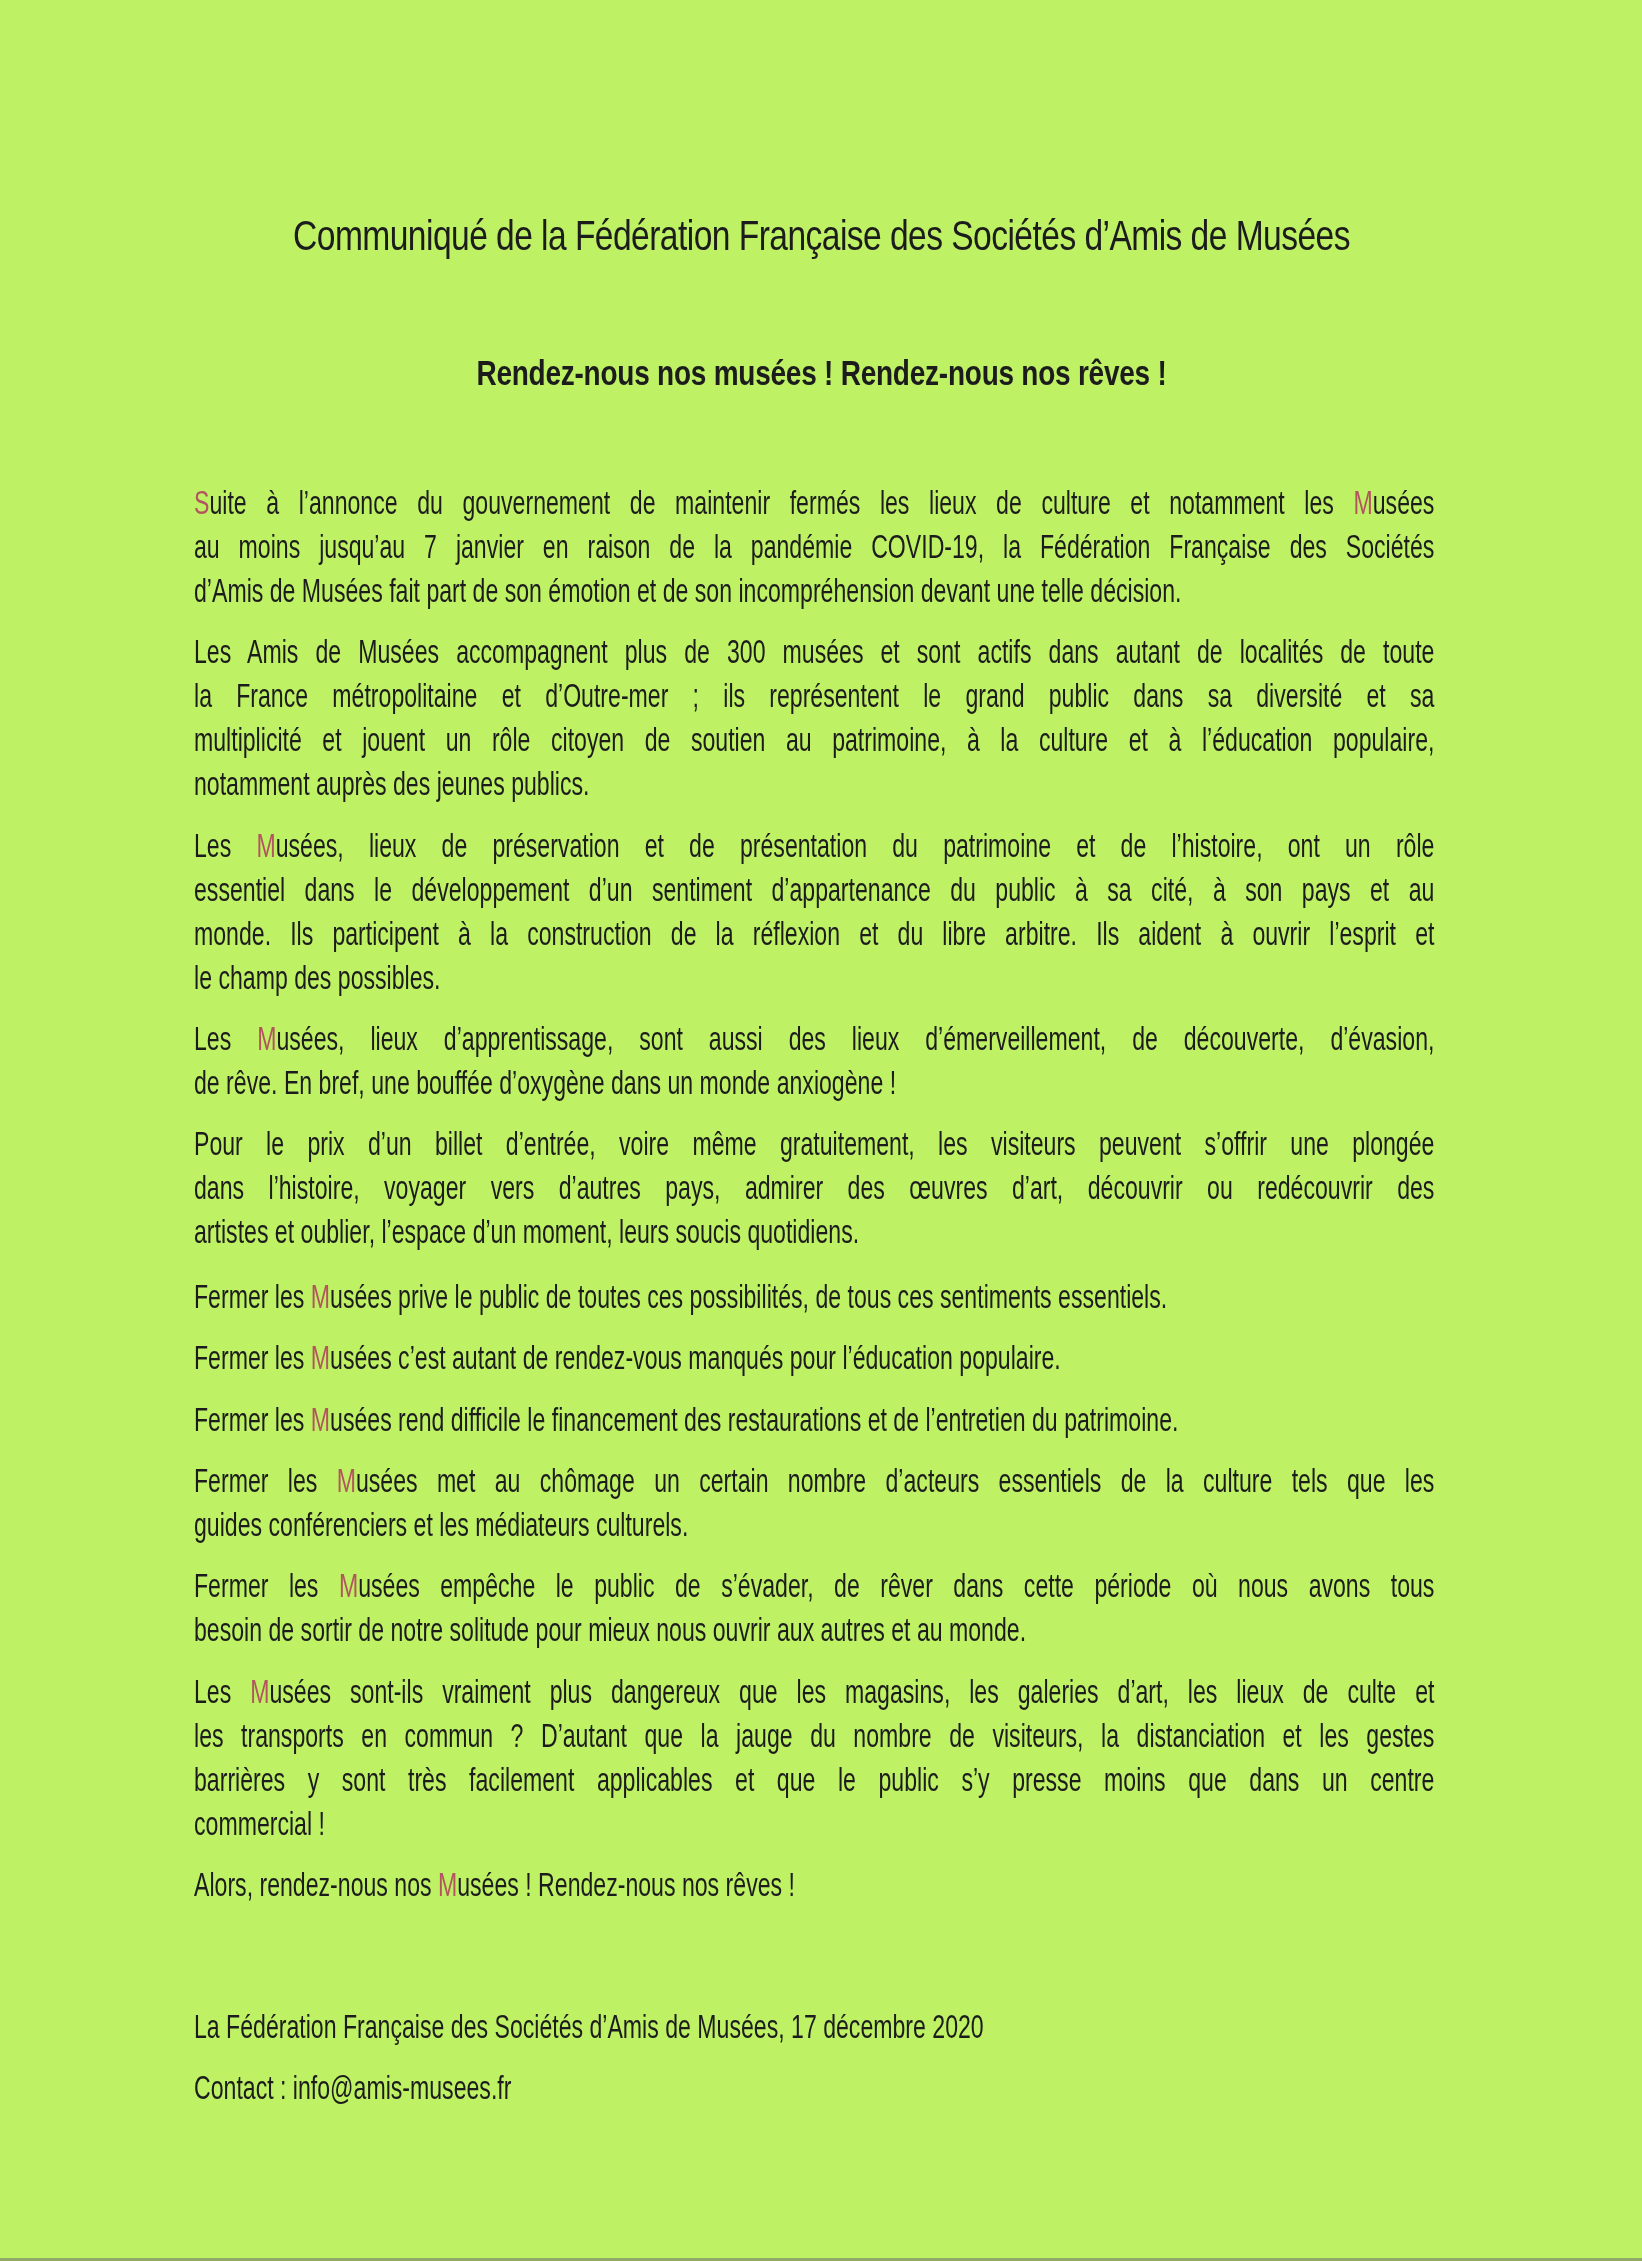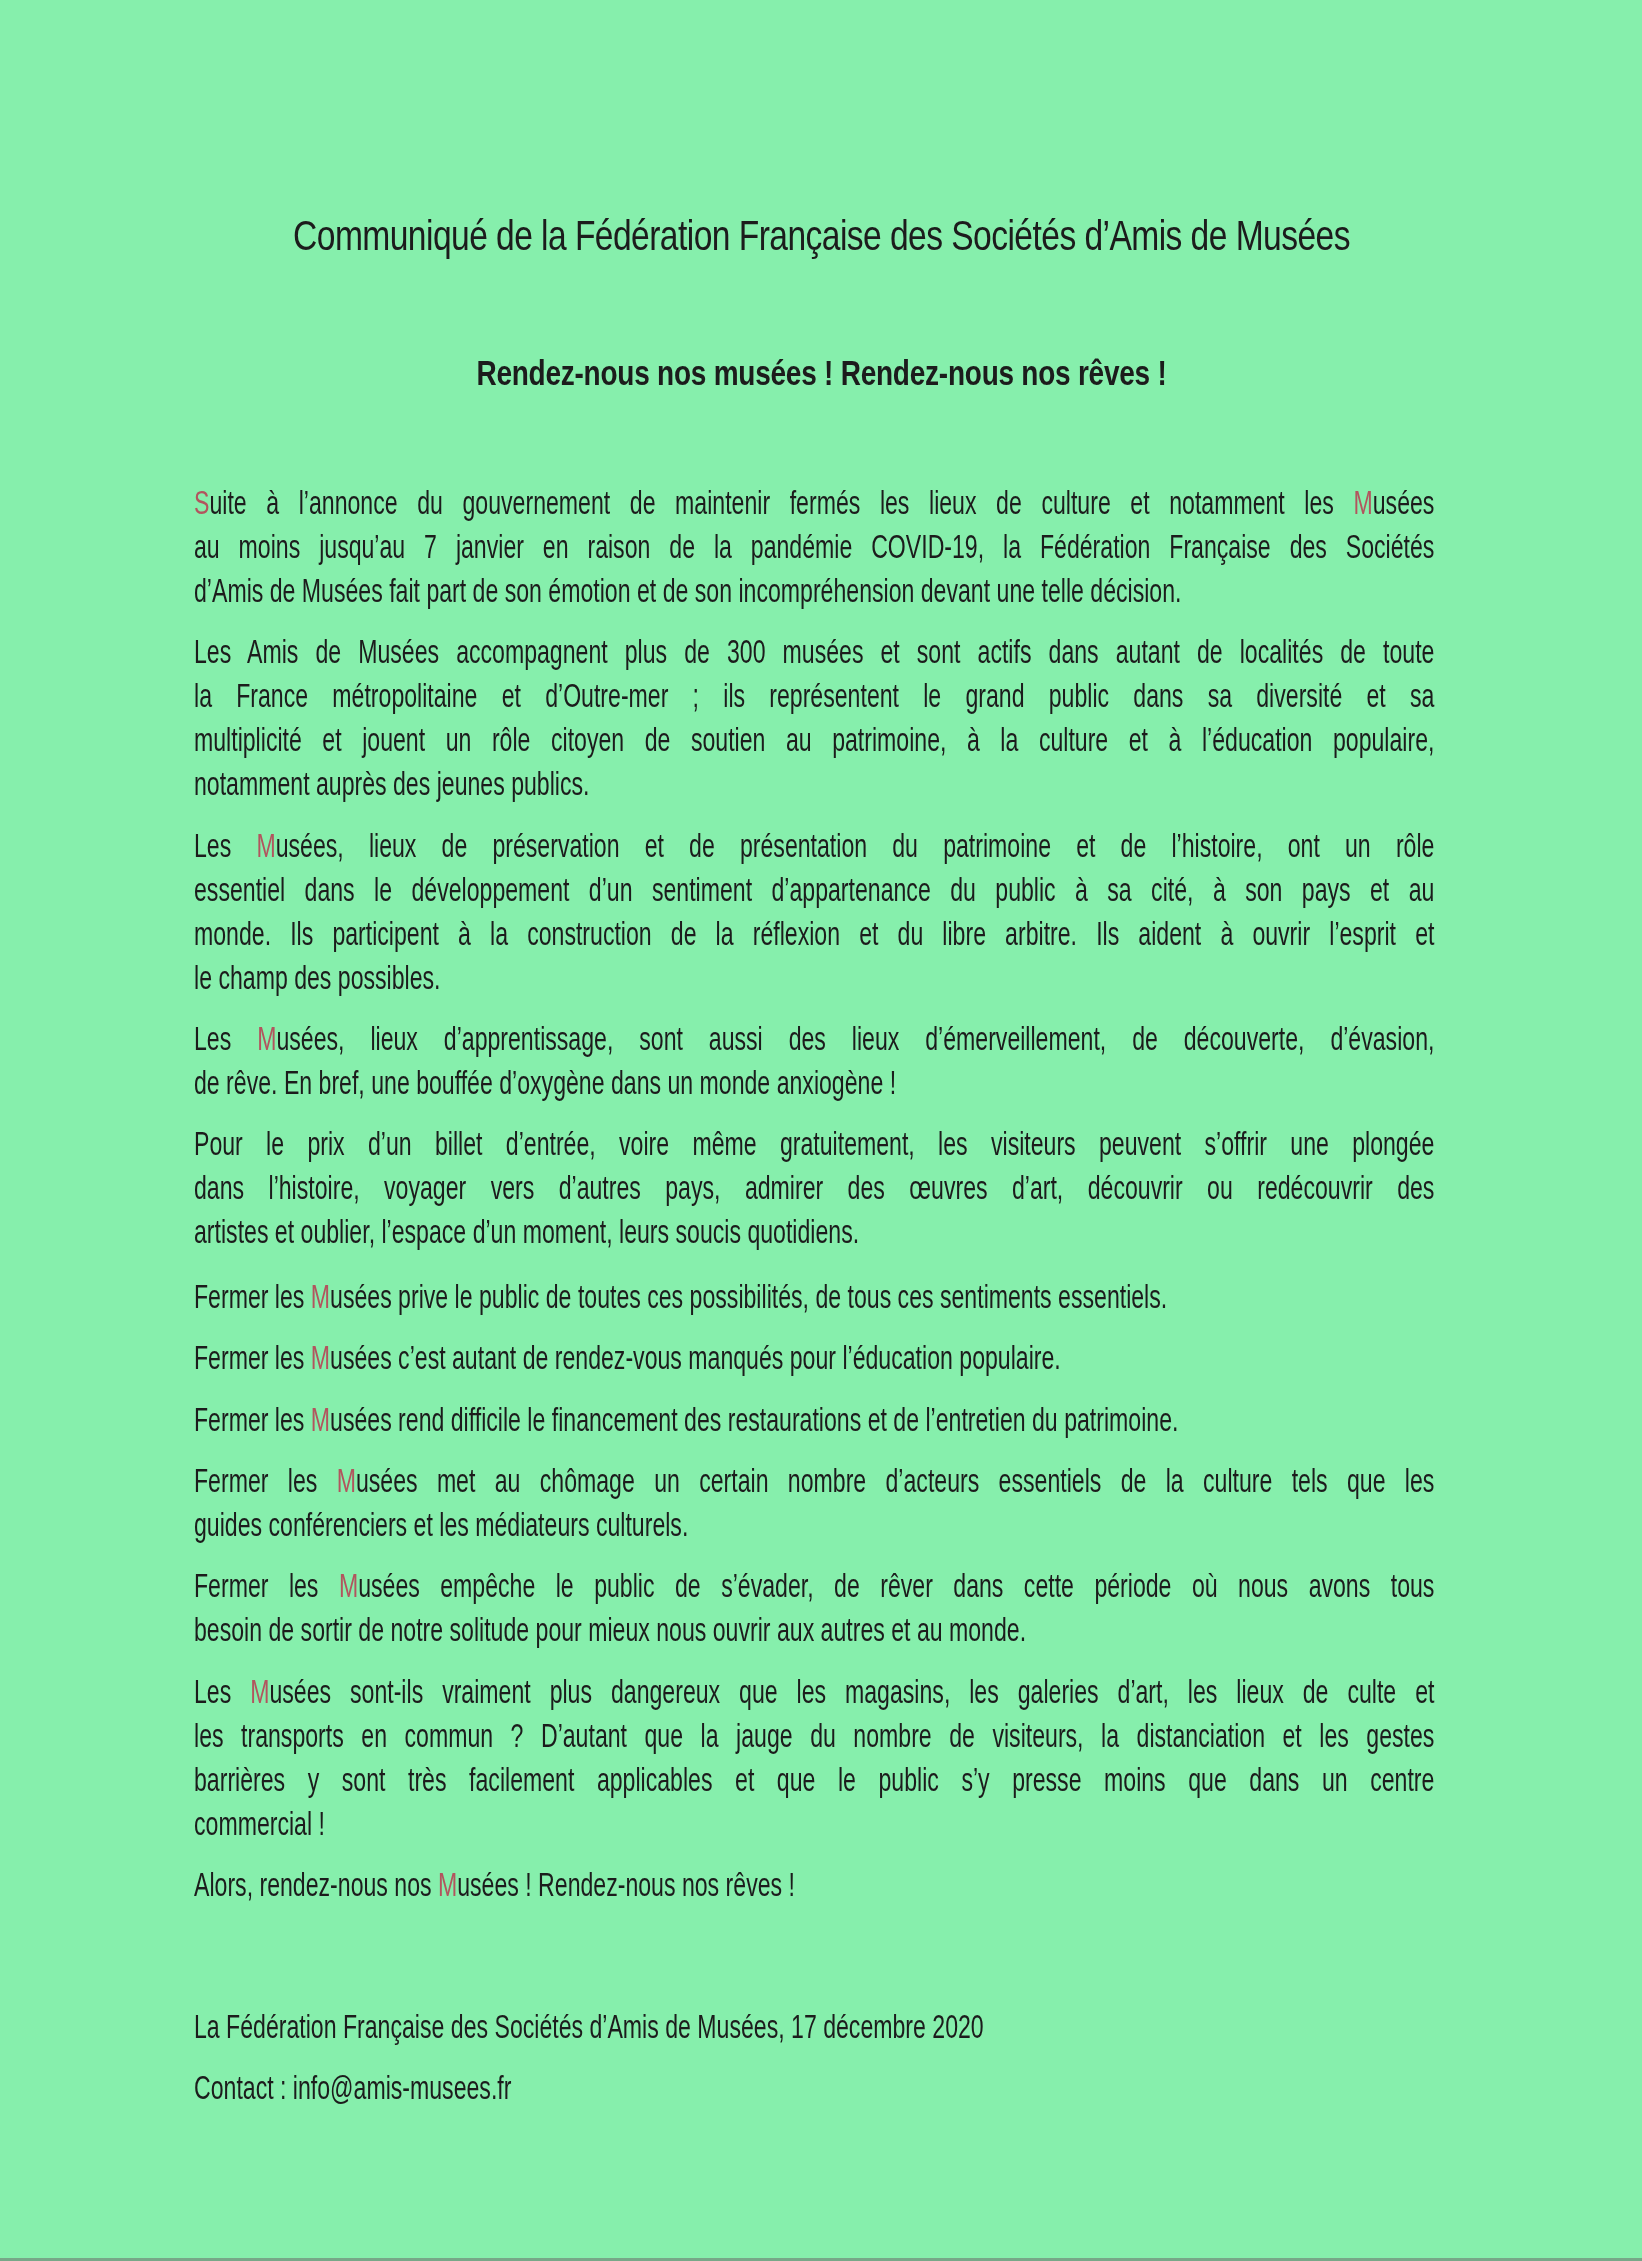--- a/index.html
+++ b/index.html
@@ -79,21 +79,21 @@
     text-align: justify;
     text-align-last: justify;
   }
   .red {
     color: var(--accent, #b2555e);
   }
 </style>
 </head>
 <body>
 
-<div class="page" style="background: #86efac; color: rgb(28, 28, 28);">
+<div class="page" style="background: #bef264; color: rgb(28, 28, 28);">
 
   <div class="doc-title">Communiqué de la Fédération Française des Sociétés d’Amis de Musées</div>
 
   <div class="doc-subtitle">Rendez-nous nos musées ! Rendez-nous nos rêves !</div>
 
   <div class="body-block">
       <div class="para">
         <div class="line just"><span class="red">S</span>uite à l’annonce du gouvernement de maintenir fermés les lieux de culture et notamment les <span class="red">M</span>usées</div>
         <div class="line just">au moins jusqu’au 7 janvier en raison de la pandémie COVID-19, la Fédération Française des Sociétés</div>
         <div class="line">d’Amis de Musées fait part de son émotion et de son incompréhension devant une telle décision.</div>

